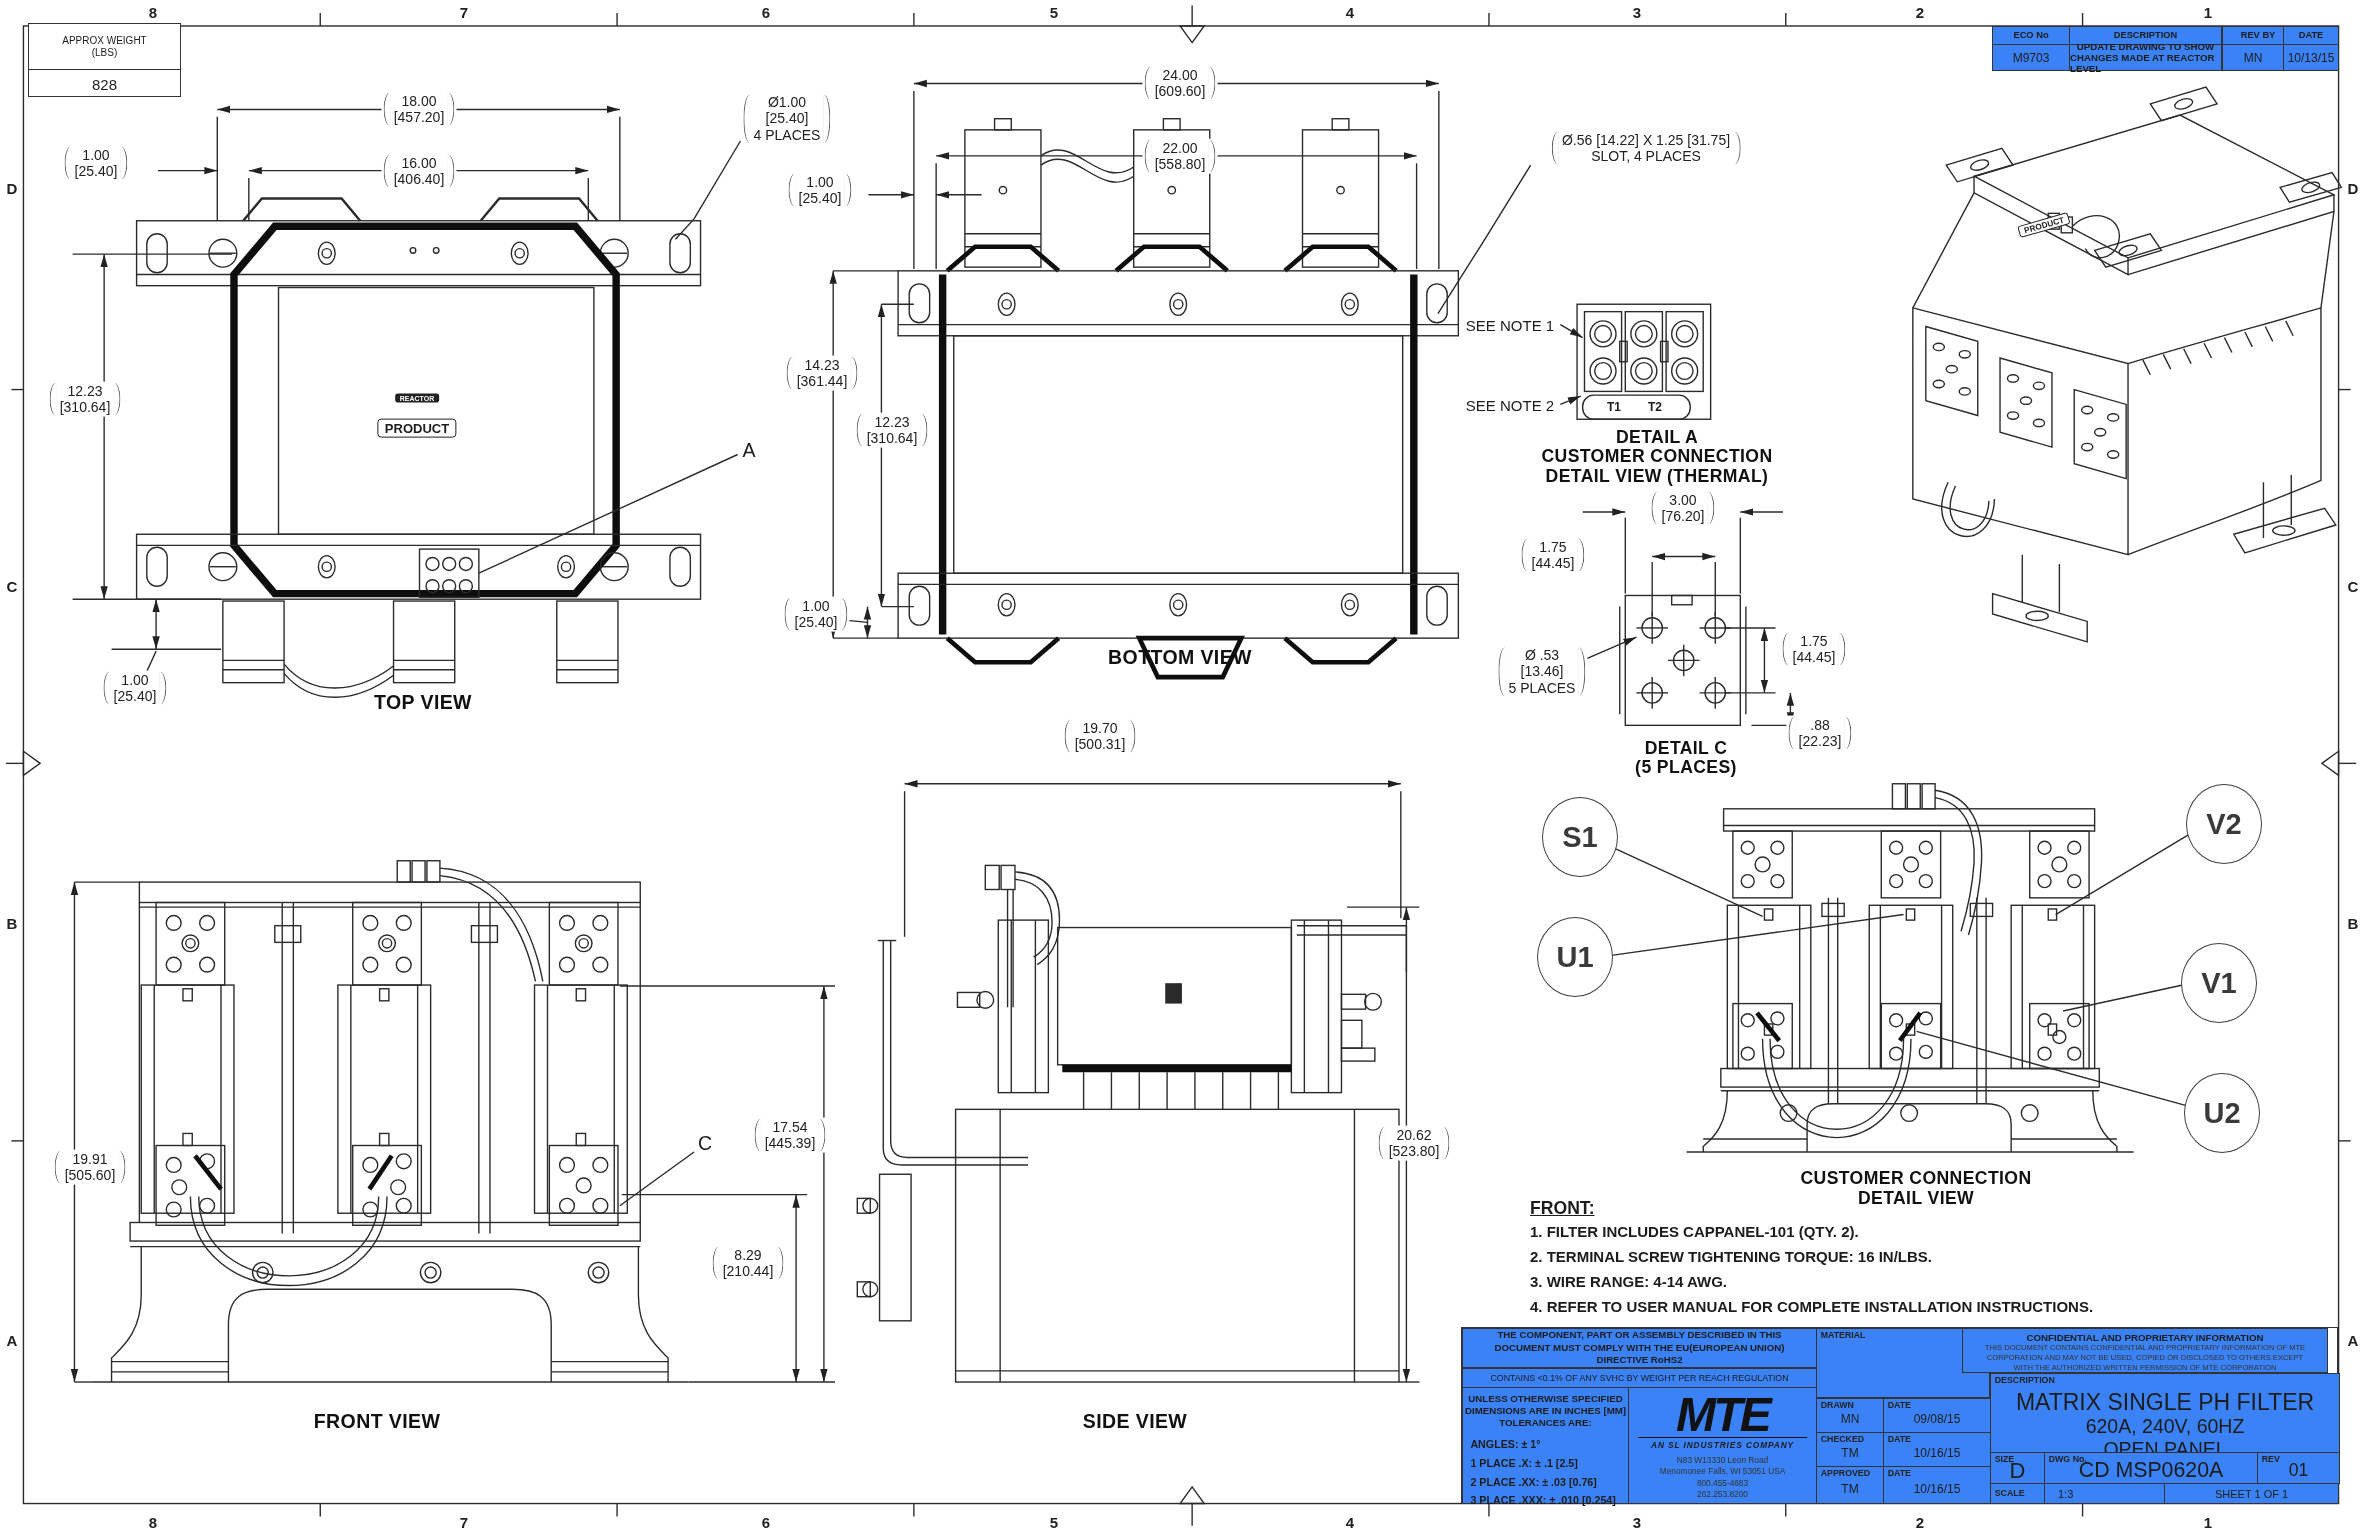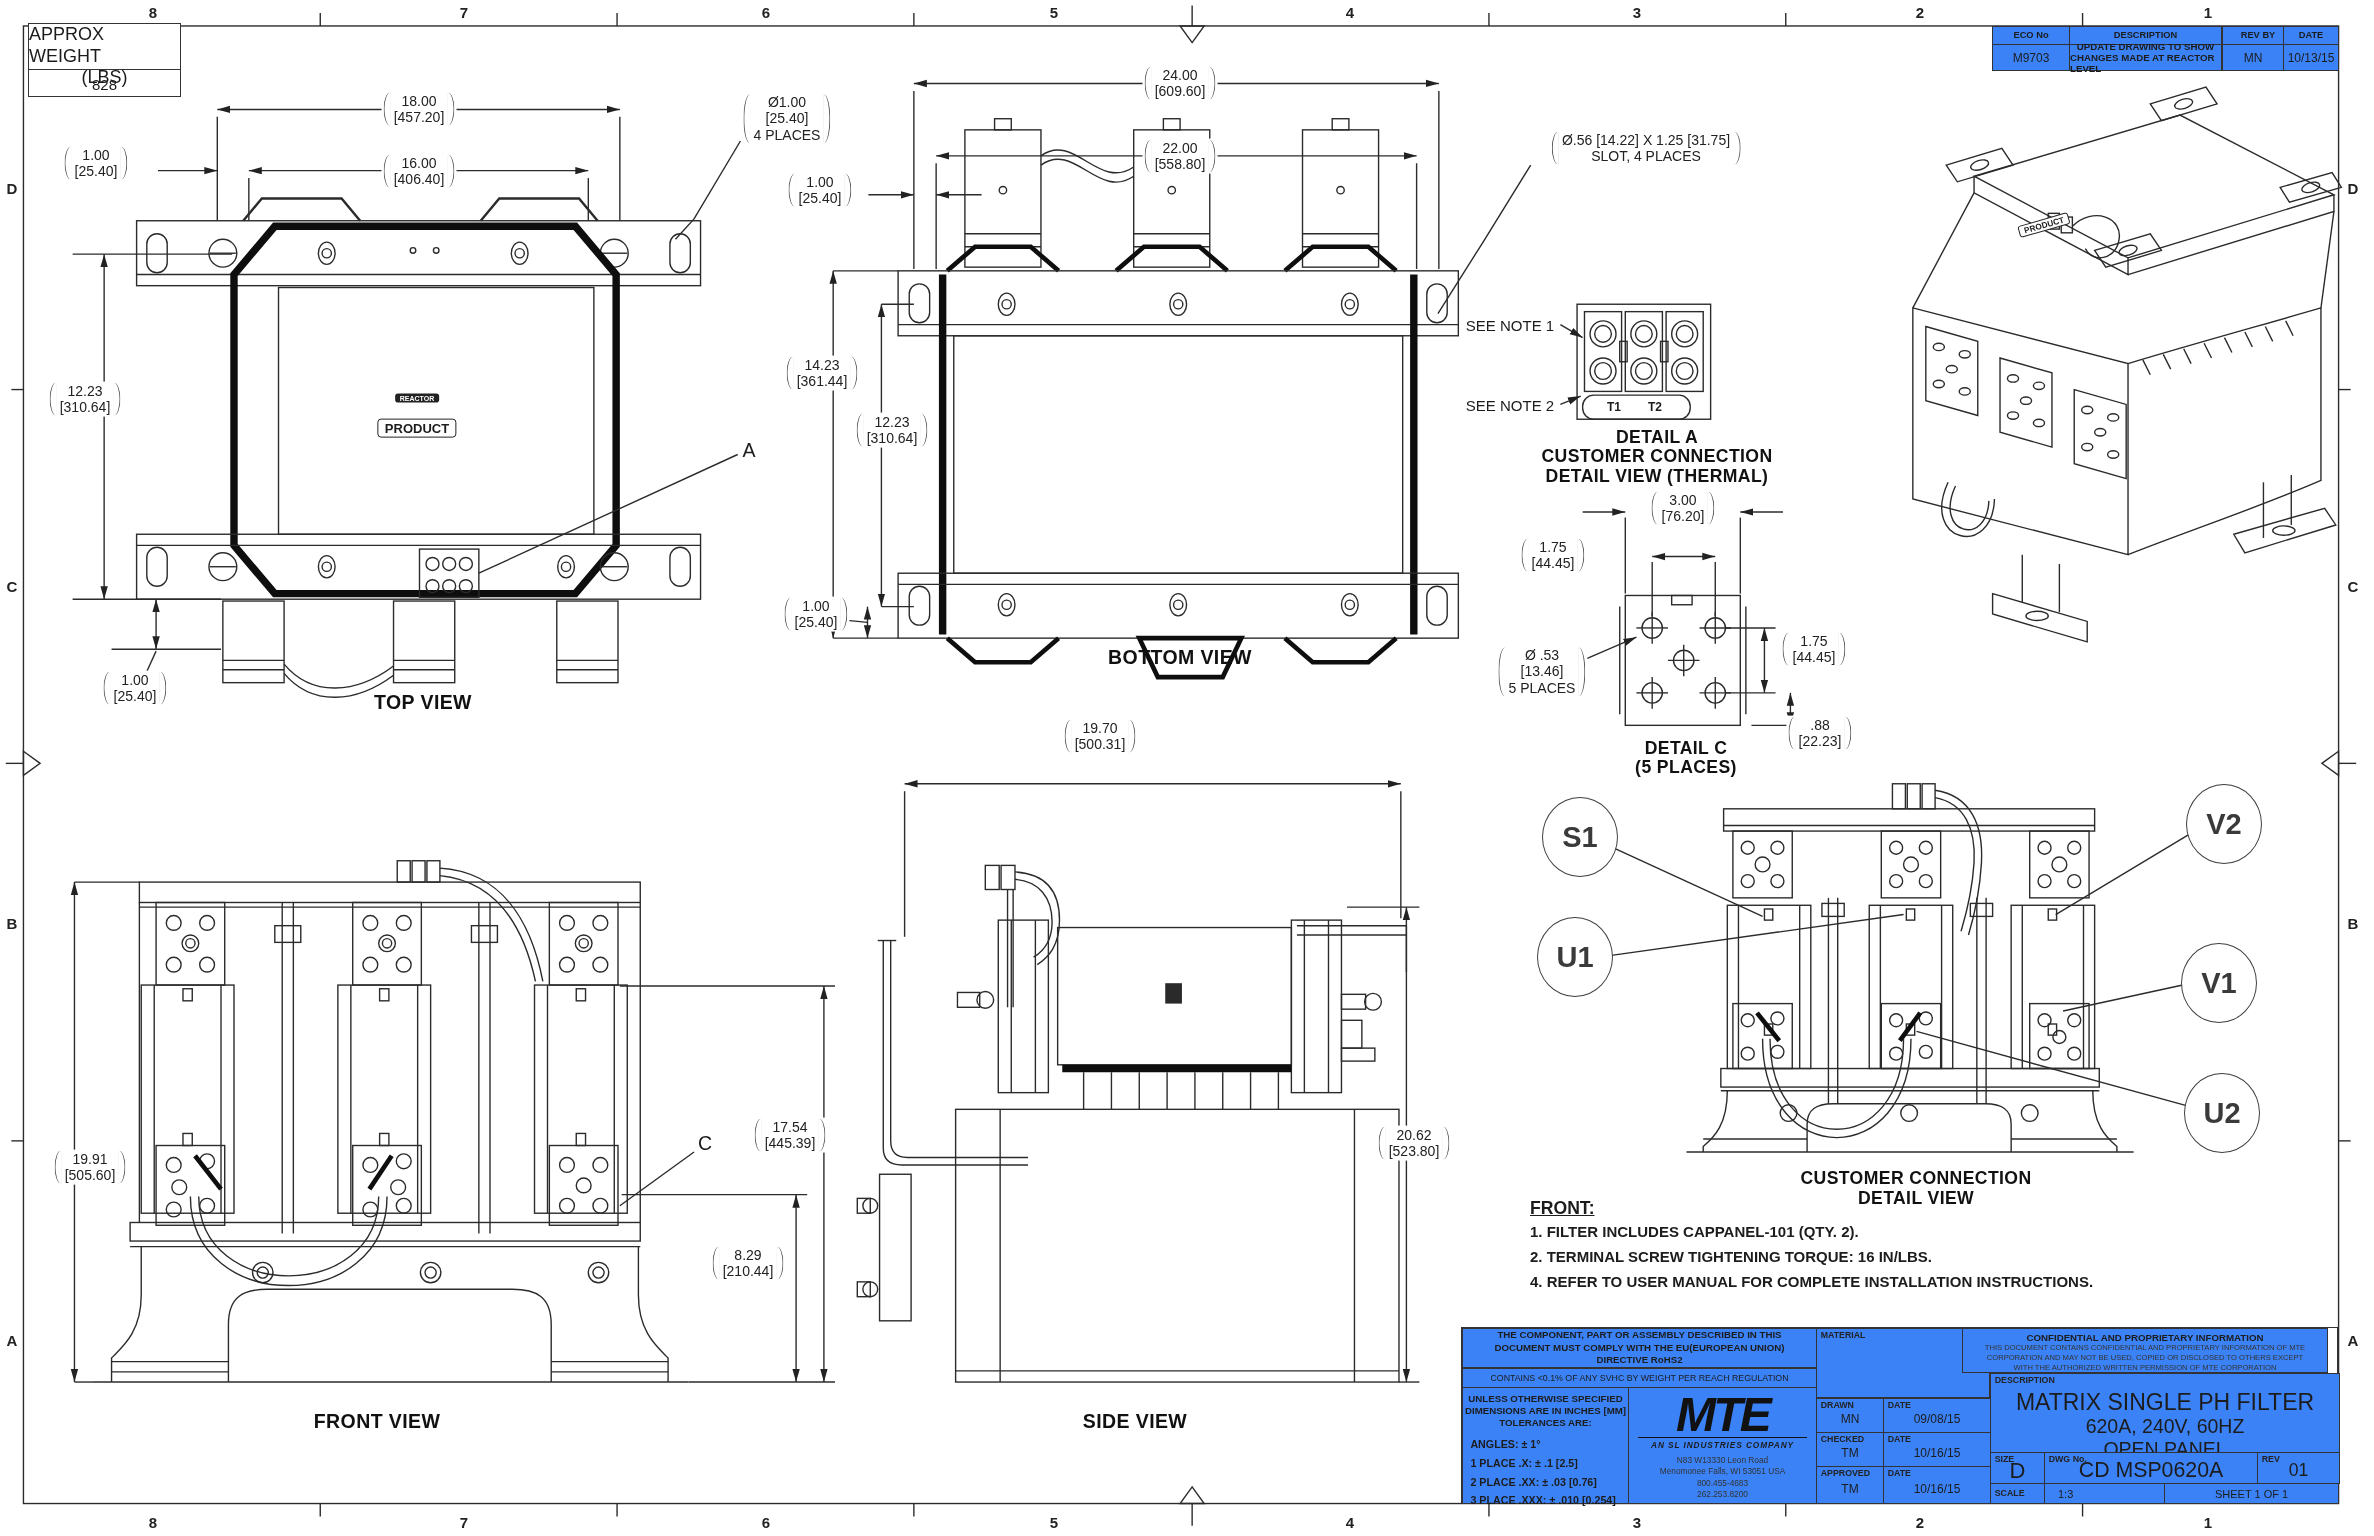--- a/index.html
+++ b/index.html
@@ -595,21 +595,21 @@
   <span class="zone" style="left:12px;top:188px">D</span>
   <span class="zone" style="left:12px;top:586px">C</span>
   <span class="zone" style="left:12px;top:923px">B</span>
   <span class="zone" style="left:12px;top:1340px">A</span>
   <span class="zone" style="left:2353px;top:188px">D</span>
   <span class="zone" style="left:2353px;top:586px">C</span>
   <span class="zone" style="left:2353px;top:923px">B</span>
   <span class="zone" style="left:2353px;top:1340px">A</span>
 
   <div class="box" style="left:28px;top:23px;width:153px;height:74px">
-    <div style="height:45px;border-bottom:1.3px solid #333;display:flex;flex-direction:column;align-items:center;justify-content:flex-start;font-size:18px;font-weight:400;line-height:1.2">
+    <div style="height:45px;border-bottom:1.3px solid #333;display:flex;flex-direction:column;align-items:center;justify-content:center;font-size:10px;font-weight:400;line-height:1.2">
       <span>APPROX WEIGHT</span>
       <span>(LBS)</span>
     </div>
     <div class="vc" style="height:28px;font-size:15px">828</div>
   </div>
 
   <div>
     <div class="cell" style="left:1992px;top:26px;width:78px;height:18.6px">
         <div class="vc" style="font-size:9.3px;font-weight:700">ECO No</div>
       </div>
@@ -864,20 +864,21 @@
       <span>U2</span>
     </div>
   <span class="cap s" style="left:1916px;top:1178px">CUSTOMER CONNECTION</span>
   <span class="cap s" style="left:1916px;top:1198px">DETAIL VIEW</span>
   <span class="ilabel" style="left:2044px;top:225px">PRODUCT</span>
 
   <div class="notes">
     <div class="hd">FRONT:</div>
     <div class="it">1.  FILTER INCLUDES CAPPANEL-101 (QTY. 2).</div>
     <div class="it">2.  TERMINAL SCREW TIGHTENING TORQUE: 16 IN/LBS.</div>
+    <div class="it">3.  WIRE RANGE: 4-14 AWG.</div>
     <div class="it">4.  REFER TO USER MANUAL FOR COMPLETE INSTALLATION INSTRUCTIONS.</div>
   </div>
 
   <div class="box" style="left:1461px;top:1327px;width:877px;height:176px;border-width:1.7px">
 
     <div class="cell" style="left:0;top:0;width:355px;height:40px">
       <div class="vc" style="font-size:9.7px;font-weight:700;text-align:center;padding:1.9px 11px;line-height:1.3">THE COMPONENT, PART OR ASSEMBLY DESCRIBED IN THIS DOCUMENT MUST COMPLY WITH THE EU(EUROPEAN UNION) DIRECTIVE RoHS2</div>
     </div>
     <div class="cell" style="left:0;top:40px;width:355px;height:19.5px">
       <div class="vc" style="font-size:8.8px">CONTAINS &lt;0.1% OF ANY SVHC BY WEIGHT PER REACH REGULATION</div>

